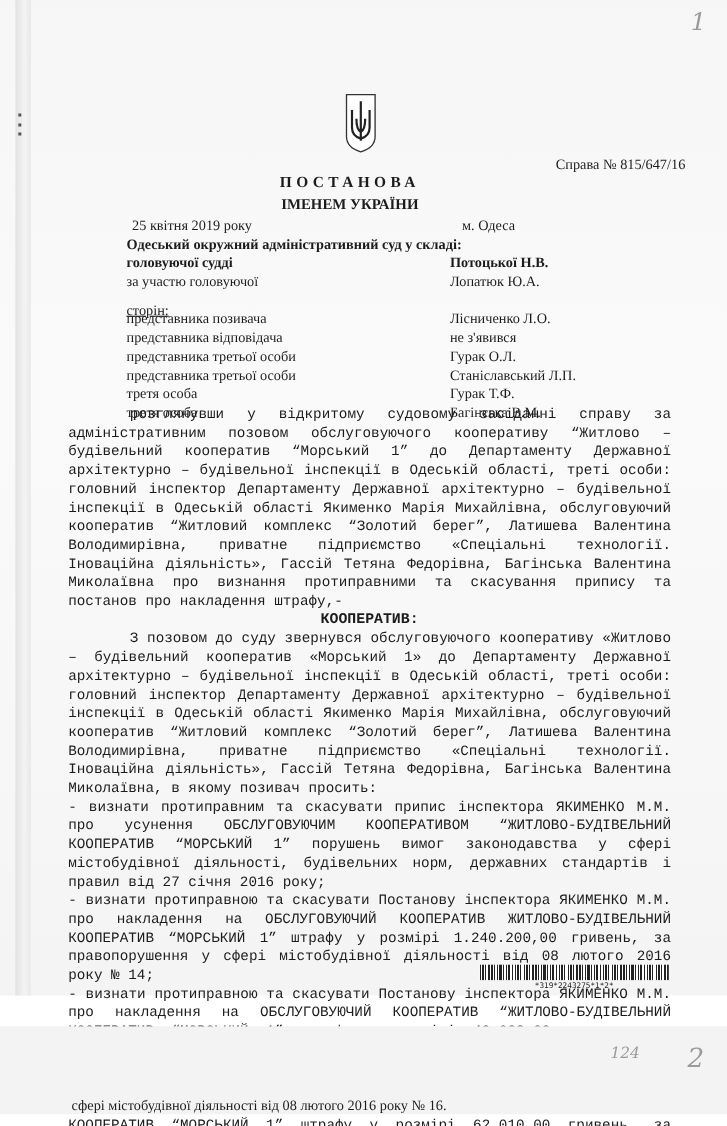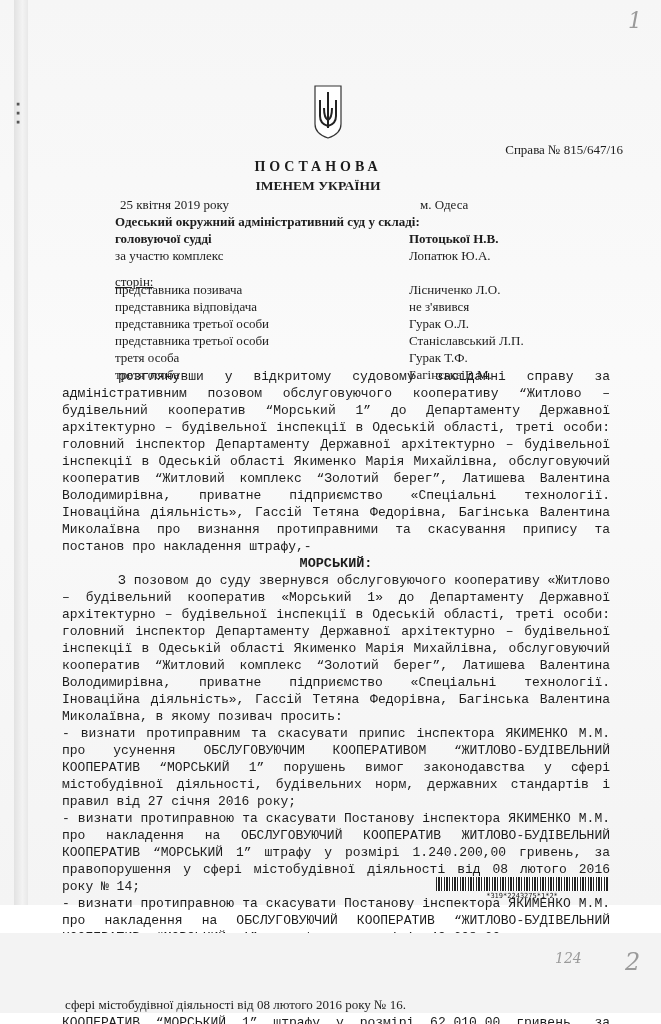--- a/index.html
+++ b/index.html
@@ -46,32 +46,32 @@
 <div class="title t1">ПОСТАНОВА</div>
 <div class="title t2">ІМЕНЕМ УКРАЇНИ</div>
 
 <div class="row" style="top:197px;left:120px;">
   <span>25 квітня 2019 року</span>
   <span class="r" style="left:300px;">м. Одеса</span>
 </div>
 <div class="row b" style="top:214px;">Одеський окружний адміністративний суд у складі:</div>
 
 <div class="row b" style="top:231px;"><span>головуючої судді</span><span class="r">Потоцької Н.В.</span></div>
-<div class="row" style="top:248px;"><span>за участю комплекс</span><span class="r">Лопатюк Ю.А.</span></div>
+<div class="row" style="top:248px;"><span>за участю головуючої</span><span class="r">Лопатюк Ю.А.</span></div>
 <div class="row" style="top:274px;text-decoration:underline;"><span>сторін:</span><span class="r"></span></div>
 <div class="row" style="top:282px;"><span>представника позивача</span><span class="r">Лісниченко Л.О.</span></div>
 <div class="row" style="top:299px;"><span>представника відповідача</span><span class="r">не з'явився</span></div>
 <div class="row" style="top:316px;"><span>представника третьої особи</span><span class="r">Гурак О.Л.</span></div>
 <div class="row" style="top:333px;"><span>представника третьої особи</span><span class="r">Станіславський Л.П.</span></div>
 <div class="row" style="top:350px;"><span>третя особа</span><span class="r">Гурак Т.Ф.</span></div>
 <div class="row" style="top:367px;"><span>третя особа</span><span class="r">Багінська В.М.</span></div>
 
 <div class="para" style="top:368px;">
   <p class="indent">розглянувши у відкритому судовому засіданні справу за адміністративним позовом обслуговуючого кооперативу “Житлово – будівельний кооператив “Морський 1” до Департаменту Державної архітектурно – будівельної інспекції в Одеській області, треті особи: головний інспектор Департаменту Державної архітектурно – будівельної інспекції в Одеській області Якименко Марія Михайлівна, обслуговуючий кооператив “Житловий комплекс “Золотий берег”, Латишева Валентина Володимирівна, приватне підприємство «Спеціальні технології. Іноваційна діяльність», Гассій Тетяна Федорівна, Багінська Валентина Миколаївна про визнання протиправними та скасування припису та постанов про накладення штрафу,-</p>
-  <p class="center-h">МОРСЬКИЙ:</p>
+  <p class="center-h">КООПЕРАТИВ:</p>
   <p class="indent">З позовом до суду звернувся обслуговуючого кооперативу «Житлово – будівельний кооператив «Морський 1» до Департаменту Державної архітектурно – будівельної інспекції в Одеській області, треті особи: головний інспектор Департаменту Державної архітектурно – будівельної інспекції в Одеській області Якименко Марія Михайлівна, обслуговуючий кооператив “Житловий комплекс “Золотий берег”, Латишева Валентина Володимирівна, приватне підприємство «Спеціальні технології. Іноваційна діяльність», Гассій Тетяна Федорівна, Багінська Валентина Миколаївна, в якому позивач просить:</p>
   <p>- визнати протиправним та скасувати припис інспектора ЯКИМЕНКО М.М. про усунення ОБСЛУГОВУЮЧИМ КООПЕРАТИВОМ “ЖИТЛОВО-БУДІВЕЛЬНИЙ КООПЕРАТИВ “МОРСЬКИЙ 1” порушень вимог законодавства у сфері містобудівної діяльності, будівельних норм, державних стандартів і правил від 27 січня 2016 року;</p>
   <p>- визнати протиправною та скасувати Постанову інспектора ЯКИМЕНКО М.М. про накладення на ОБСЛУГОВУЮЧИЙ КООПЕРАТИВ ЖИТЛОВО-БУДІВЕЛЬНИЙ КООПЕРАТИВ “МОРСЬКИЙ 1” штрафу у розмірі 1.240.200,00 гривень, за правопорушення у сфері містобудівної діяльності від 08 лютого 2016 року № 14;</p>
   <p>- визнати протиправною та скасувати Постанову інспектора ЯКИМЕНКО М.М. про накладення на ОБСЛУГОВУЮЧИЙ КООПЕРАТИВ “ЖИТЛОВО-БУДІВЕЛЬНИЙ КООПЕРАТИВ “МОРСЬКИЙ 1” штрафу у розмірі 49.608,00 гривень, за правопорушення у сфері містобудівної діяльності від 08 лютого 2016 року № 15;</p>
   <p>- визнати протиправною та скасувати Постанову інспектора ЯКИМЕНКО М.М. про накладення на ОБСЛУГОВУЮЧИЙ КООПЕРАТИВ “ЖИТЛОВО-БУДІВЕЛЬНИЙ КООПЕРАТИВ “МОРСЬКИЙ 1” штрафу у розмірі 62.010,00 гривень, за правопорушення у</p>
 </div>
 
 <div class="barcode"></div>
 <div class="barcode-text">*319*2243275*1*2*</div>
 

